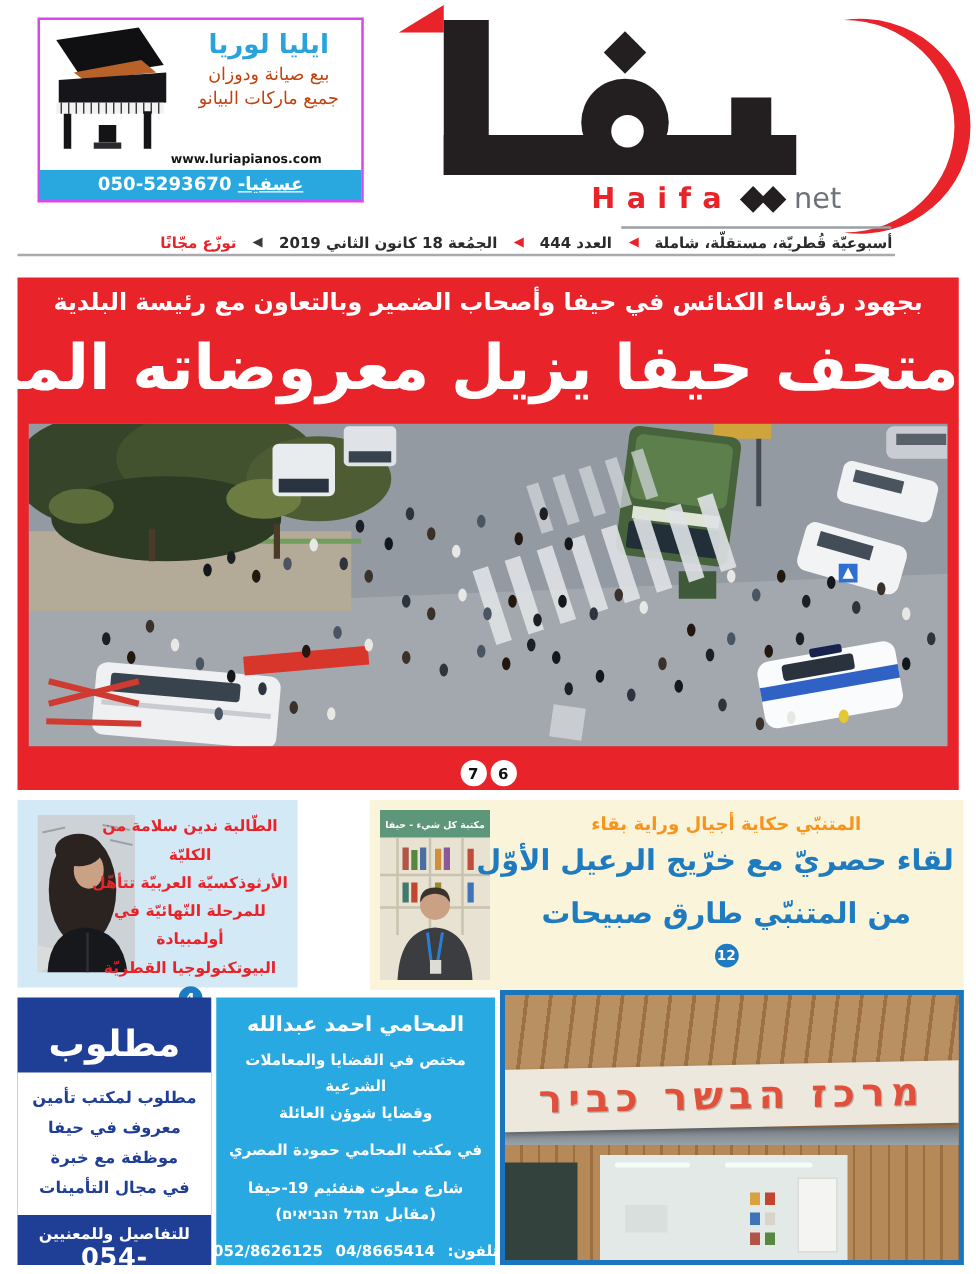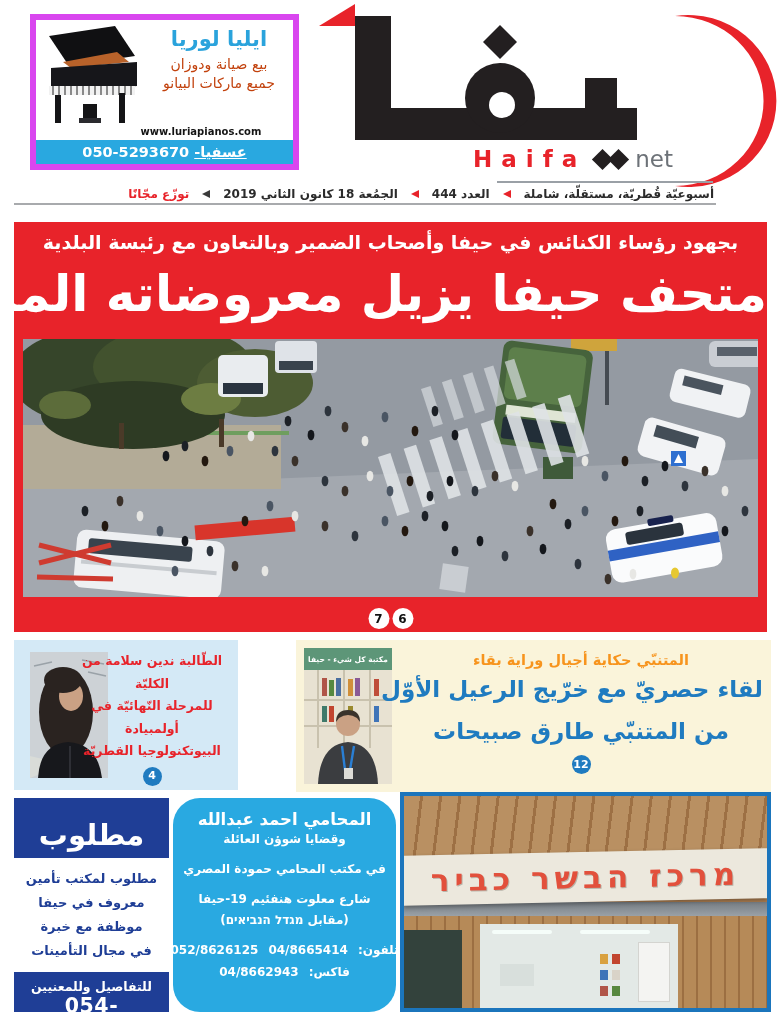--- a/index.html
+++ b/index.html
@@ -1,20 +1,20 @@
 <!DOCTYPE html>
 <html lang="ar" style="--red: #e8232a; --navy: #1f3e96; --sky: #29a9e1; --blue: #1f7bc0; --orange: #f7941d; --light_blue_bg: #d4e9f6; --cream_bg: #faf4da; --shop_border: #1b75bc; --sign_red: #e2503c;"><head>
 <meta charset="utf-8">
 <style>
   html,body{margin:0;padding:0;background:#fff;}
   body{font-family:"DejaVu Sans",sans-serif;}
   .page{position:relative;width:781px;height:1019px;background:#fff;overflow:hidden;}
 
   
-  .piano-ad{position:absolute;left:30px;top:14px;width:257px;height:144px;border:6px solid #d946ef;background:#fff;}
+  .piano-ad{position:absolute;left:30px;top:14px;width:257px;height:144px;border:2px solid #d946ef;background:#fff;}
   .piano-img{position:absolute;left:2px;top:4px;width:112px;height:112px;}
   .piano-col{position:absolute;right:4px;top:6px;width:140px;text-align:center;direction:rtl;}
   .piano-title{color:#2aa3dc;font-weight:bold;font-size:21px;line-height:1.3;}
   .piano-line{color:#c2410c;font-size:14px;margin-top:3px;text-align:center;}
   .piano-site{position:absolute;right:4px;bottom:27px;width:176px;text-align:center;font-weight:bold;font-size:10px;color:#141414;}
   .piano-bar{position:absolute;left:0;right:0;bottom:0;height:24px;background:#29a8e0;color:#fff;font-weight:bold;font-size:14.5px;display:flex;align-items:center;justify-content:center;direction:rtl;gap:5px;}
   .piano-city{text-decoration:underline;}
 
   
   .logo{position:absolute;right:4px;top:0;width:472px;height:205px;}
@@ -53,21 +53,21 @@
   .m-kicker{color:var(--orange,#f7941d);font-weight:bold;font-size:14.5px;}
   .m-head{color:var(--blue,#1f7bc0);font-weight:bold;font-size:23px;line-height:1.72;margin-top:2px;white-space:nowrap;}
 
   
   .wanted{position:absolute;left:14px;top:798px;width:155px;height:214px;background:var(--navy,#1f3e96);text-align:center;color:#fff;direction:rtl;}
   .w-title{font-size:29px;font-weight:bold;padding-top:20px;}
   .w-box{margin:6px 0 0;background:#fff;color:var(--navy,#1f3e96);font-weight:bold;font-size:13px;line-height:1.85;padding:9px 2px;}
   .w-contact{font-size:12.5px;font-weight:bold;margin-top:7px;}
   .w-phone{font-size:20.5px;font-weight:bold;letter-spacing:.5px;direction:ltr;}
 
-  .lawyer{position:absolute;left:173px;top:798px;width:223px;height:214px;background:var(--sky,#29a9e1);color:#fff;text-align:center;direction:rtl;font-weight:bold;border-radius:27px;}
+  .lawyer{position:absolute;left:173px;top:798px;width:223px;height:214px;background:var(--sky,#29a9e1);color:#fff;text-align:center;direction:rtl;font-weight:bold;}
   .l-title{font-size:16.5px;padding-top:12px;}
   .l-line{font-size:12px;line-height:1.75;}
   .l-gap{margin-top:9px;}
   .l-row{display:flex;justify-content:center;gap:10px;font-size:12px;line-height:1.8;direction:rtl;}
 
   .shop{position:absolute;left:400px;top:792px;width:371px;height:220px;border:4px solid var(--shop_border,#1b75bc);box-sizing:border-box;background:#a97c50;overflow:hidden;}
   .wood{height:62px;background:repeating-linear-gradient(97deg,#b99062 0 16px,#9d7044 16px 19px);}
   .signband{height:50px;background:#ece8dd;display:flex;align-items:center;justify-content:center;transform:skewY(-1.2deg);margin-top:-6px;box-shadow:0 2px 4px rgba(0,0,0,.3);}
   .sign-text{color:var(--sign_red,#e2503c);font-weight:bold;font-size:31px;direction:rtl;letter-spacing:5px;text-shadow:1px 1px 0 #b9b5aa;}
   .shutter{height:14px;background:linear-gradient(#767d83,#9aa1a7);}
@@ -327,20 +327,21 @@
         </g>
       <polygon points="0,104 34,112 0,126" fill="#d9dcd8"></polygon>
       <ellipse cx="36" cy="60" rx="27" ry="44" fill="#2a2320"></ellipse>
       <ellipse cx="41" cy="44" rx="12" ry="15" fill="#caa184"></ellipse>
       <ellipse cx="33" cy="28" rx="19" ry="13" fill="#2a2320"></ellipse>
       <path d="M8,126 Q10,92 38,90 Q68,92 72,126 Z" fill="#17181c"></path>
       <line x1="40" y1="94" x2="40" y2="126" stroke="#2e2f35" stroke-width="2"></line>
     </svg>
     <div class="txt" data-interactable="false">
       <div data-interactable="false">الطّالبة ندين سلامة من الكليّة</div>
+      <div data-interactable="false">الأرثوذكسيّة العربيّة تتأهّل</div>
       <div data-interactable="false">للمرحلة النّهائيّة في أولمبيادة</div>
       <div data-interactable="false">البيوتكنولوجيا القطريّة</div>
       <div class="badge" data-interactable="true">4</div>
     </div>
   </div>
 
   <div class="mutanabbi" data-interactable="false">
     <svg class="bookshop" viewBox="0 0 88 136" data-interactable="false">
       <rect width="88" height="136" fill="#e8e2d2"></rect>
       <rect x="0" y="0" width="88" height="22" fill="#5d9678"></rect>
@@ -385,20 +386,21 @@
       <div data-interactable="false">معروف في حيفا</div>
       <div data-interactable="false">موظفة مع خبرة</div>
       <div data-interactable="false">في مجال التأمينات</div>
     </div>
     <div class="w-contact" data-interactable="false">للتفاصيل وللمعنيين</div>
     <div class="w-phone" data-interactable="false">054-3042251</div>
   </div>
 
   <div class="lawyer" data-interactable="false">
     <div class="l-title" data-interactable="false">المحامي احمد عبدالله</div>
+    <div class="l-line l-gap" data-interactable="false">مختص في القضايا والمعاملات الشرعية</div>
     <div class="l-line" data-interactable="false">وقضايا شوؤن العائلة</div>
     <div class="l-line l-gap" data-interactable="false">في مكتب المحامي حمودة المصري</div>
     <div class="l-line l-gap" data-interactable="false">شارع معلوت هنفئيم 19-حيفا</div>
     <div class="l-line" data-interactable="false">(مقابل מגדל הנביאים)</div>
     <div class="l-row l-gap" data-interactable="false">
       <span data-interactable="false">تلفون:</span>
       <span data-interactable="false">04/8665414</span>
       <span data-interactable="false">052/8626125</span>
     </div>
     <div class="l-row" data-interactable="false">

